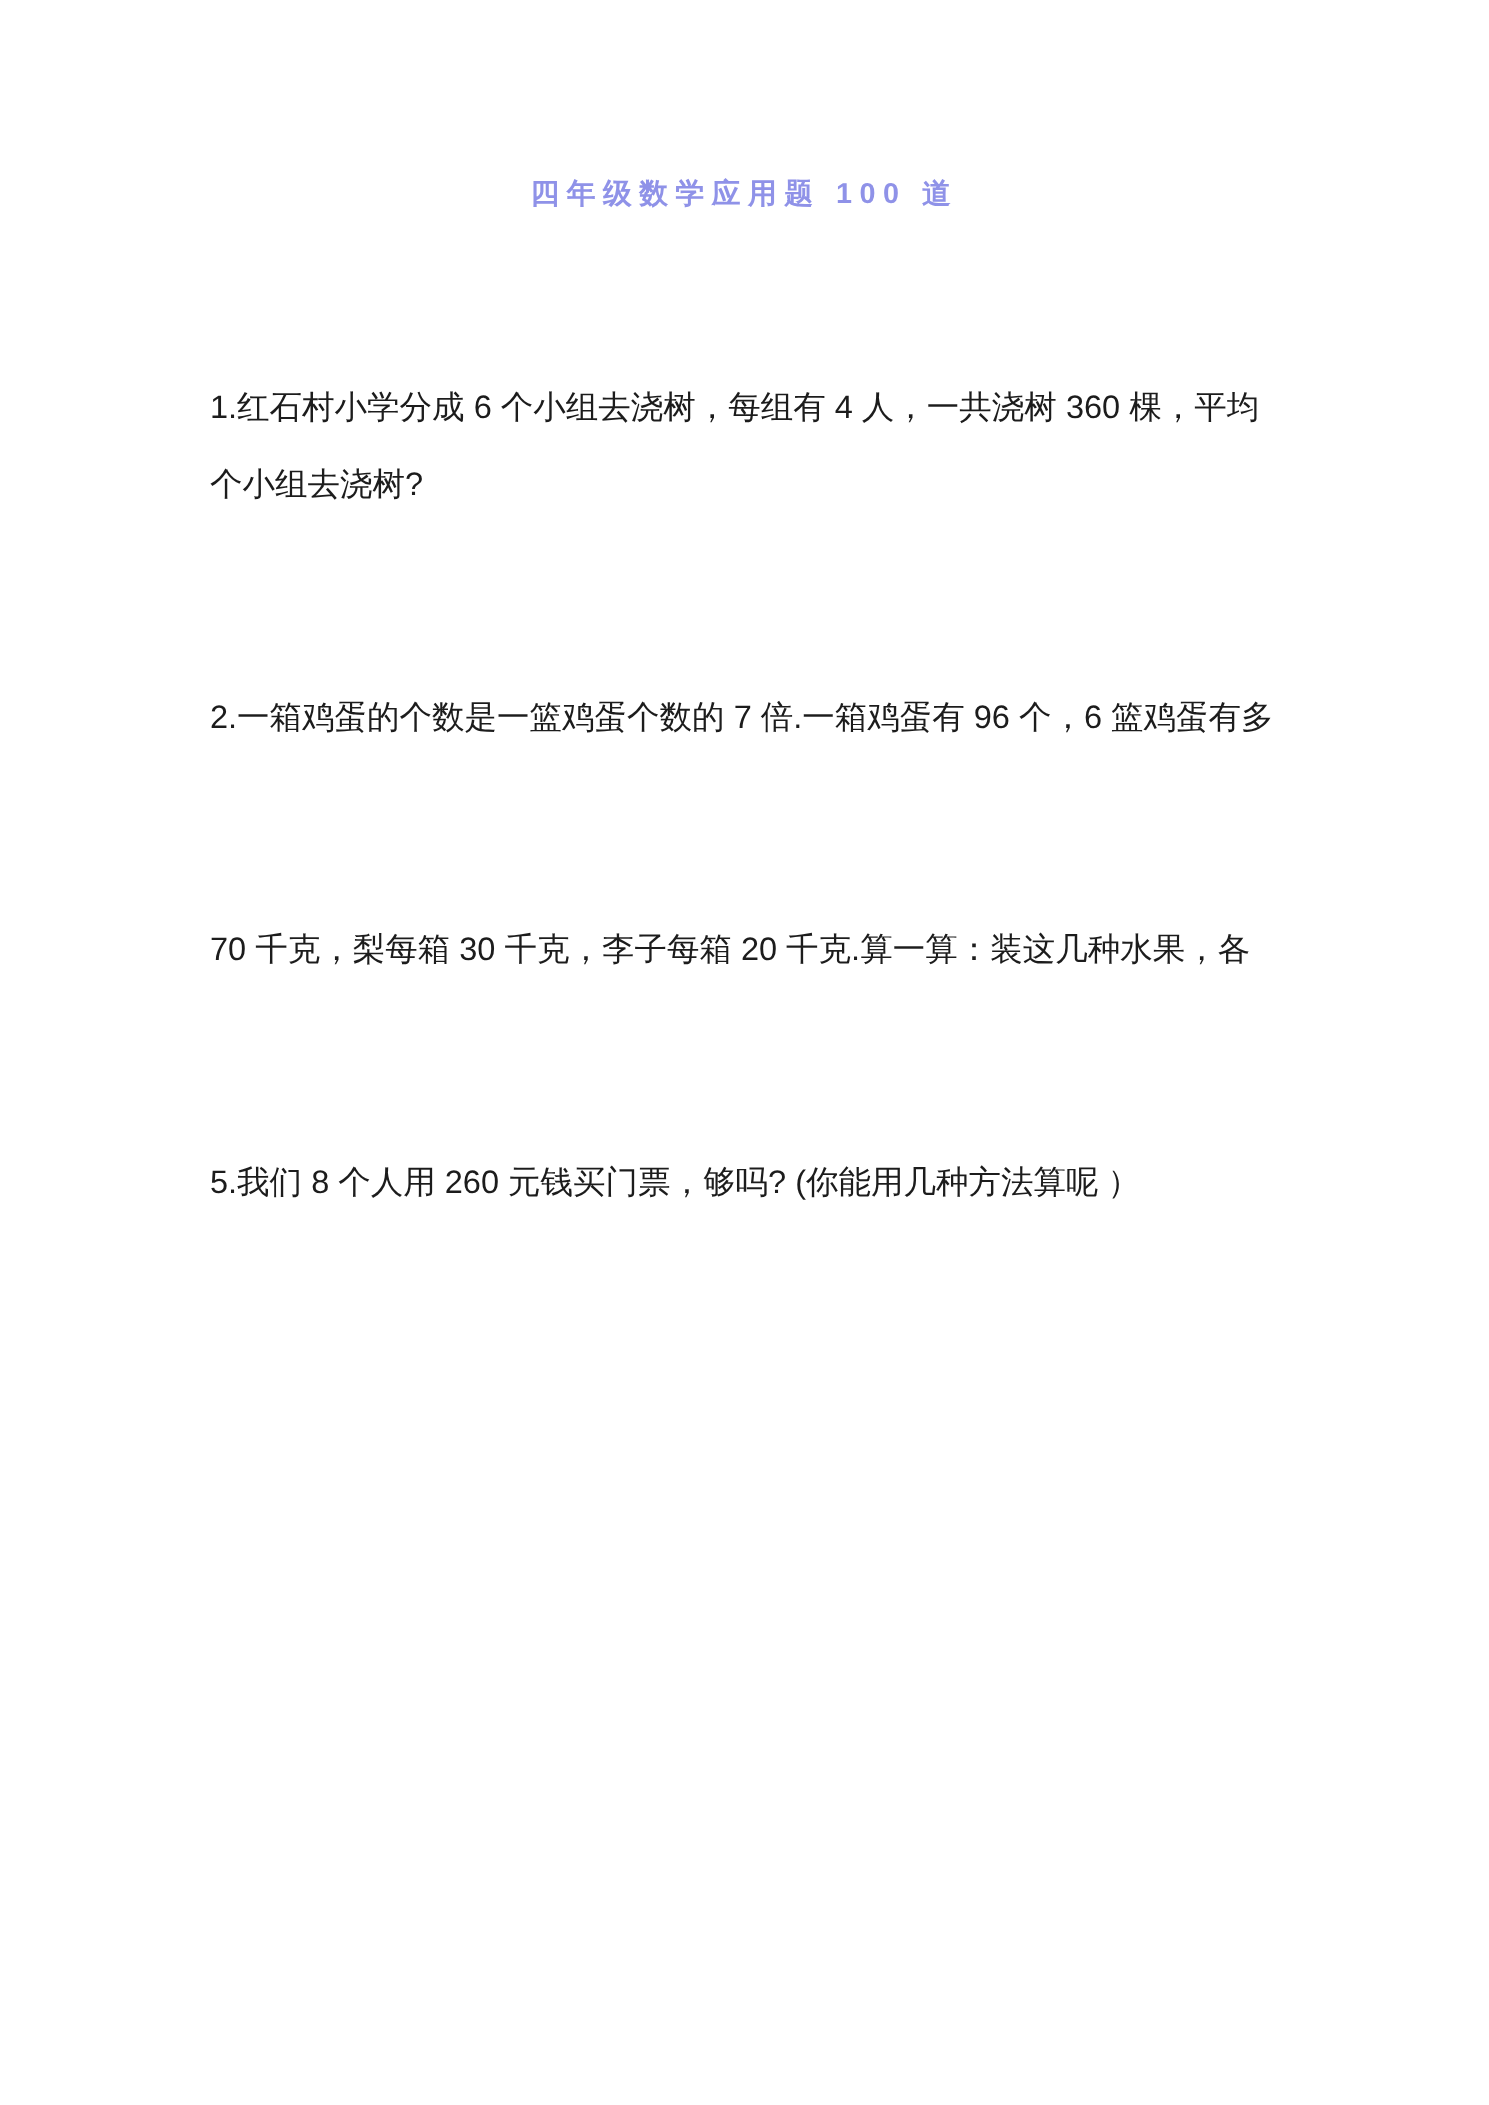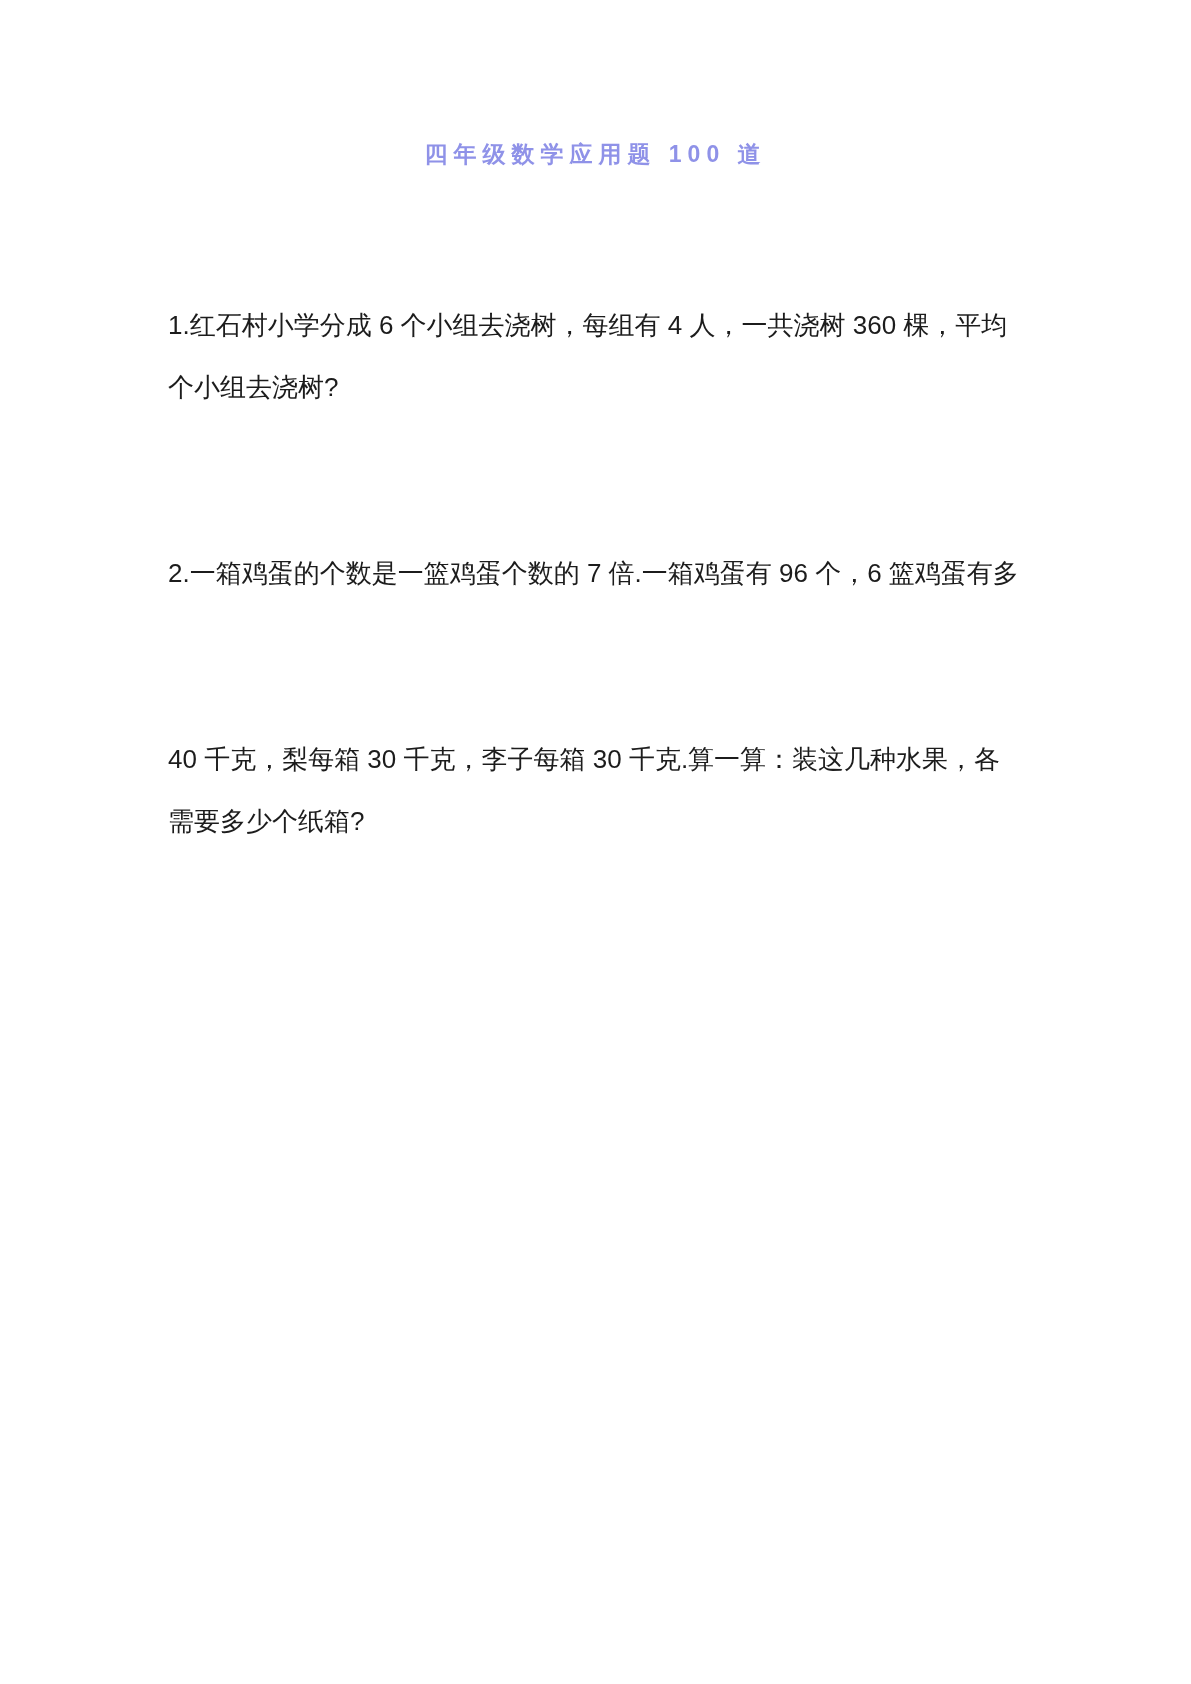--- a/index.html
+++ b/index.html
@@ -55,20 +55,22 @@
     <div class="problem">
       <div class="line">1.红石村小学分成 6 个小组去浇树，每组有 4 人，一共浇树 360 棵，平均</div>
       <div class="line">个小组去浇树?</div>
     </div>
 
     <div class="problem">
       <div class="line">2.一箱鸡蛋的个数是一篮鸡蛋个数的 7 倍.一箱鸡蛋有 96 个，6 篮鸡蛋有多</div>
     </div>
 
     <div class="problem">
-      <div class="line">40 千克，梨每箱 30 千克，李子每箱 30 千克.算一算：装这几种水果，各</div>
-      <div class="line">需要多少个纸箱?</div>
+      <div class="line">70 千克，梨每箱 30 千克，李子每箱 20 千克.算一算：装这几种水果，各</div>
     </div>
 
 
+    <div class="problem">
+      <div class="line">5.我们 8 个人用 260 元钱买门票，够吗? (你能用几种方法算呢 ）</div>
+    </div>
 
   </div>
 </div>
 
 </body></html>

